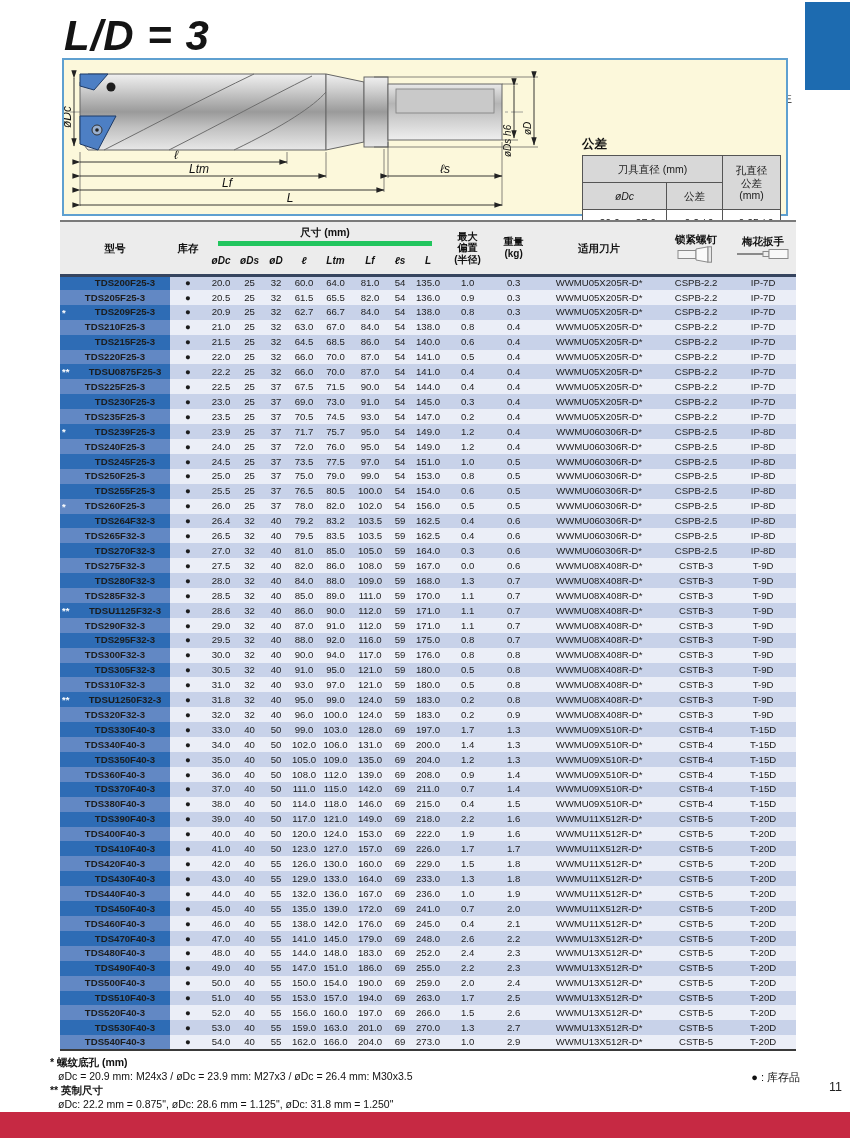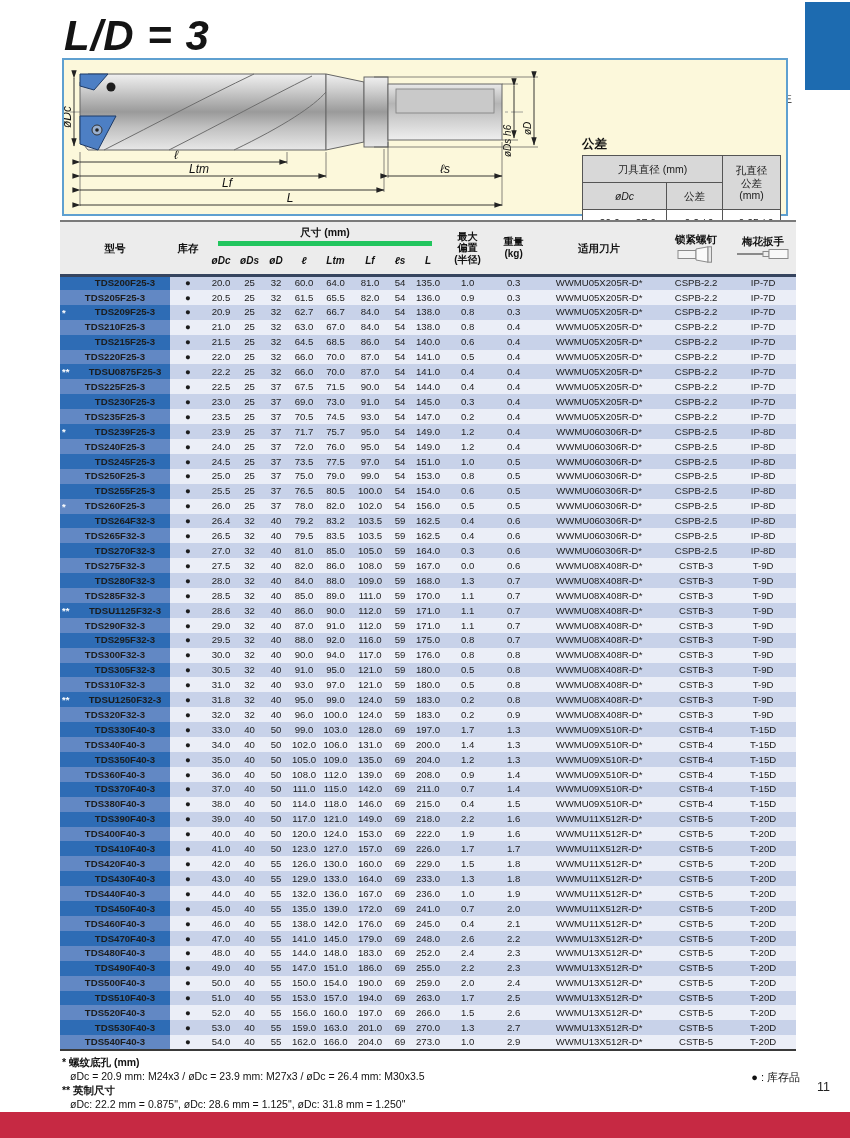--- a/index.html
+++ b/index.html
@@ -48,26 +48,26 @@
     text-align:center; white-space:nowrap; overflow:hidden; line-height:1; color:#1c1c1c; }
   tr.odd  td { background:#C8D2E9; }
   tr.even td { background:#EBEEF7; }
   tr.odd  th.model { background:#2E6CB5;padding-left:20px; }
   tr.even th.model { background:#6288C4; }
   th.model { color:#fff; font-weight:bold; position:relative; }
   th.model .pfx { position:absolute; left:2px; top:3px; font-size:9.5px; color:#fff; }
   td.stock { font-size:8px; }
 
   
-  .footnotes { position:absolute; left:62px; top:1056px; width:640px; font-size:10.5px;
+  .footnotes { position:absolute; left:50px; top:1056px; width:640px; font-size:10.5px;
     line-height:1.32; color:#111; }
   .fn-title { font-weight:bold; }
   .fn-body { padding-left:8px; }
   .stock-legend { position:absolute; right:50px; top:1058px; font-size:11px; color:#111;margin-top:12px; }
-  .page-number { position:absolute; right:20px; top:1080px; font-size:12.5px; color:#222; }
+  .page-number { position:absolute; right:8px; top:1080px; font-size:12.5px; color:#222; }
   .bottom-bar { position:absolute; left:0; top:1112px; width:850px; height:26px; background:#C62943; }
 
   .dim-text { font-style:italic; font-size:12px; fill:#111; font-family:"Liberation Sans",sans-serif; }
   .dim-text-sm { font-style:italic; font-size:10px; fill:#111; font-family:"Liberation Sans",sans-serif; }
 </style>
 </head>
 <body>
 
 <div class="corner-tab"></div>
 

